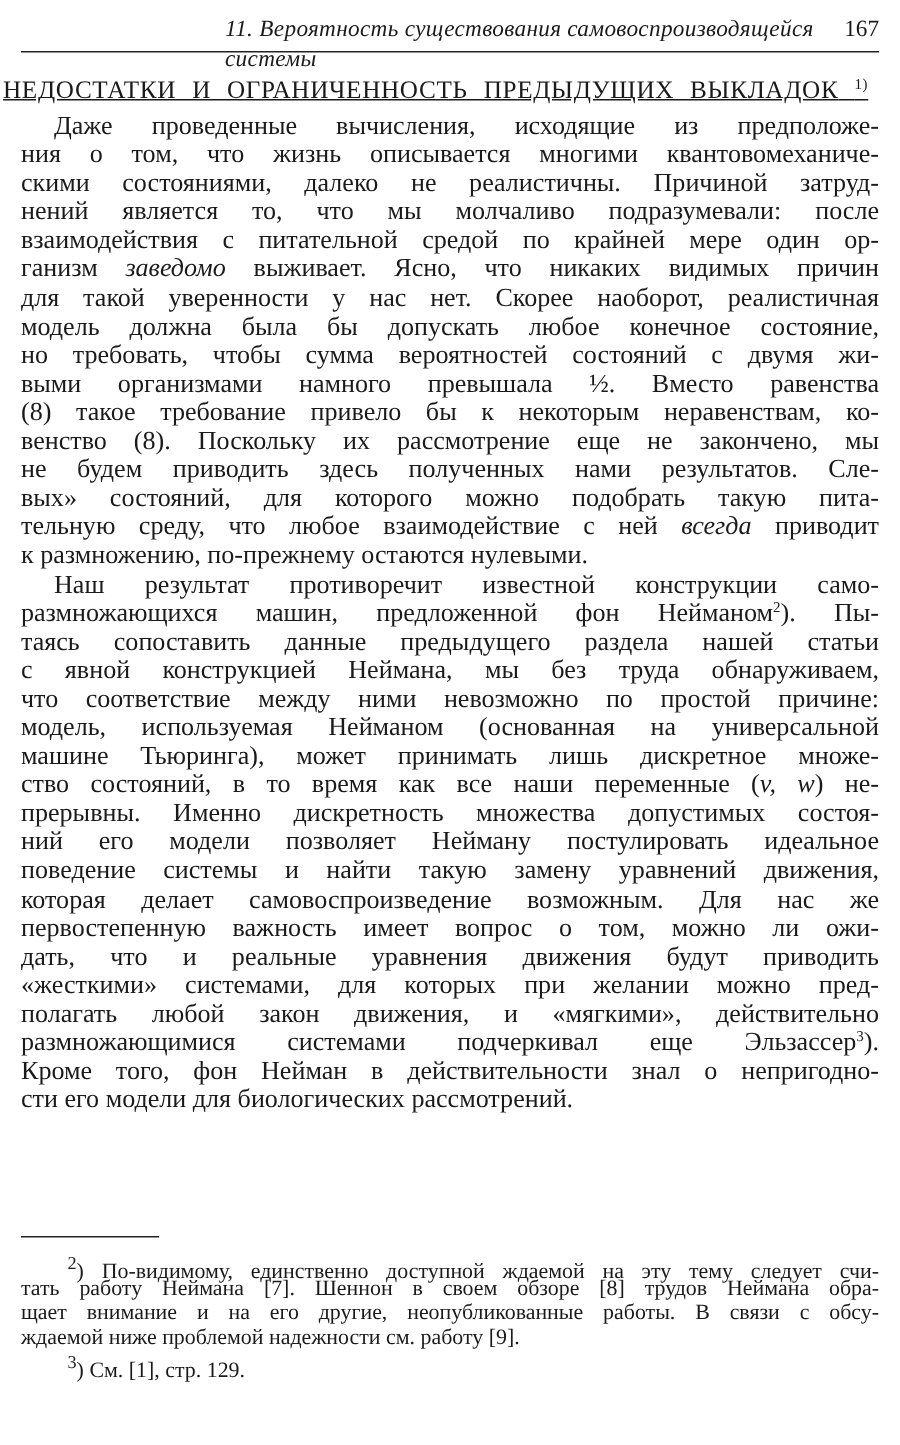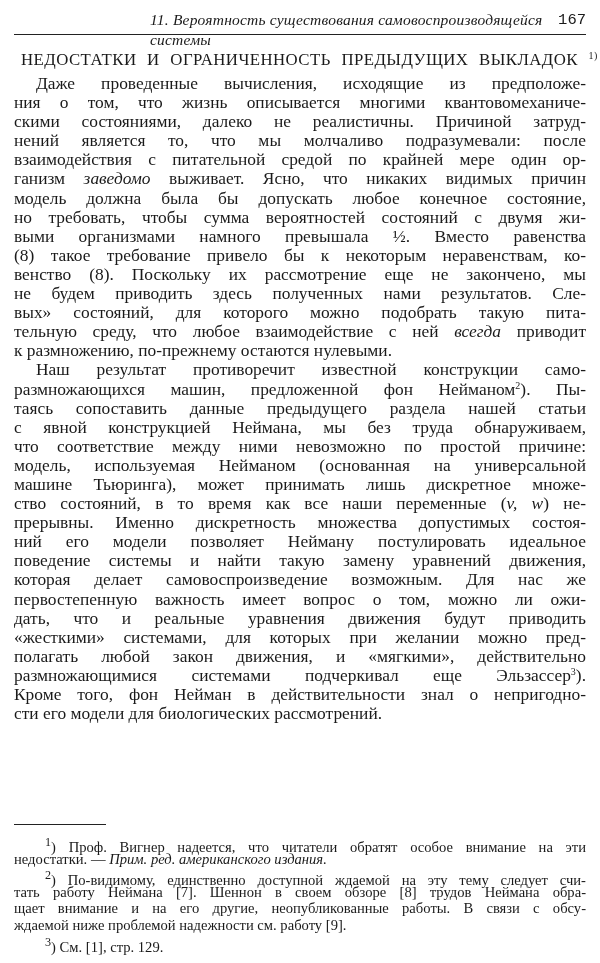--- a/index.html
+++ b/index.html
@@ -2,24 +2,24 @@
 <html><head>
 <meta charset="utf-8">
 <style>
   html, body { margin:0; padding:0; background:#ffffff; }
   body { width:600px; height:963px; position:relative; overflow:hidden; color:#1a1a1a;
          font-family:"Liberation Serif", "DejaVu Serif", serif; }
   .page { position:absolute; left:0; top:0; width:600px; height:963px; }
   .running-head { position:absolute; left:150px; right:14px; top:10px; height:20px;
                   font-size:15.5px; line-height:20px; }
   .running-title { position:absolute; left:0; top:0; font-style:italic; letter-spacing:0.2px; }
-  .page-number { position:absolute; right:0; top:0;font-family:Liberation Mono, monospace; }
+  .page-number { position:absolute; right:0; top:0; }
   .head-rule { position:absolute; left:14px; right:14px; top:34px; height:0; border-top:1.3px solid #222; }
-  .section-title { position:absolute; left:21px; right:14px; top:49px; font-size:16.8px; line-height:22px;
-                   letter-spacing:0.45px; word-spacing:6px; white-space:nowrap; }
+  .section-title { position:absolute; left:2px; right:14px; top:49px; font-size:16.8px; line-height:22px;
+                   letter-spacing:0.45px; word-spacing:6px; white-space:nowrap;text-decoration:underline; }
   .section-title sup, .body sup, .fn sup { font-size:10px; vertical-align:6px; line-height:0; }
   .body { position:absolute; left:14px; width:572px; top:74px; font-size:17.4px; line-height:19.1px; }
   .line { display:block; white-space:nowrap; text-align:justify; text-align-last:justify; height:19.1px; }
   .line.last { text-align-last:left; }
   .line.indent { padding-left:22px; }
   .em { font-style:italic; }
   .fn-rule { position:absolute; left:14px; width:92px; top:824px; border-top:1.3px solid #222; }
   .footnotes { position:absolute; left:14px; width:572px; top:834px; font-size:14.6px; line-height:16.6px; }
   .fn-line { display:block; white-space:nowrap; text-align:justify; text-align-last:justify; height:16.6px; }
   .fn-line.last { text-align-last:left; }
@@ -38,20 +38,21 @@
   <div class="section-title"><span>НЕДОСТАТКИ И ОГРАНИЧЕННОСТЬ ПРЕДЫДУЩИХ ВЫКЛАДОК</span> <sup>1)</sup></div>
 
   <div class="body" id="body">
       <div>
         <span class="line indent">Даже проведенные вычисления, исходящие из предположе-</span>
         <span class="line">ния о том, что жизнь описывается многими квантовомеханиче-</span>
         <span class="line">скими состояниями, далеко не реалистичны. Причиной затруд-</span>
         <span class="line">нений является то, что мы молчаливо подразумевали: после</span>
         <span class="line">взаимодействия с питательной средой по крайней мере один ор-</span>
         <span class="line">ганизм <span class="em">заведомо</span> выживает. Ясно, что никаких видимых причин</span>
+        <span class="line">для такой уверенности у нас нет. Скорее наоборот, реалистичная</span>
         <span class="line">модель должна была бы допускать любое конечное состояние,</span>
         <span class="line">но требовать, чтобы сумма вероятностей состояний с двумя жи-</span>
         <span class="line">выми организмами намного превышала ½. Вместо равенства</span>
         <span class="line">(8) такое требование привело бы к некоторым неравенствам, ко-</span>
         <span class="line">венство (8). Поскольку их рассмотрение еще не закончено, мы</span>
         <span class="line">не будем приводить здесь полученных нами результатов. Сле-</span>
         <span class="line">вых» состояний, для которого можно подобрать такую пита-</span>
         <span class="line">тельную среду, что любое взаимодействие с ней <span class="em">всегда</span> приводит</span>
         <span class="line last">к размножению, по-прежнему остаются нулевыми.</span>
       </div>
@@ -74,24 +75,20 @@
         <span class="line">полагать любой закон движения, и «мягкими», действительно</span>
         <span class="line">размножающимися системами подчеркивал еще Эльзассер<sup>3</sup>).</span>
         <span class="line">Кроме того, фон Нейман в действительности знал о непригодно-</span>
         <span class="line last">сти его модели для биологических рассмотрений.</span>
       </div>
     </div>
 
   <div class="fn-rule"></div>
   <div class="footnotes" id="footnotes">
       <div>
-        <span class="fn-line indent"><sup>1</sup>) <span>Проф. Вигнер надеется, что читатели обратят особое внимание на эти</span></span>
-        <span class="fn-line last"><span>недостатки. — <span class="em">Прим. ред. американского издания.</span></span></span>
-      </div>
-      <div>
         <span class="fn-line indent"><sup>2</sup>) <span>По-видимому, единственно доступной ждаемой на эту тему следует счи-</span></span>
         <span class="fn-line"><span>тать работу Неймана [7]. Шеннон в своем обзоре [8] трудов Неймана обра-</span></span>
         <span class="fn-line"><span>щает внимание и на его другие, неопубликованные работы. В связи с обсу-</span></span>
         <span class="fn-line last"><span>ждаемой ниже проблемой надежности см. работу [9].</span></span>
       </div>
       <div>
         <span class="fn-line indent last"><sup>3</sup>) <span>См. [1], стр. 129.</span></span>
       </div>
     </div>
 </div>

